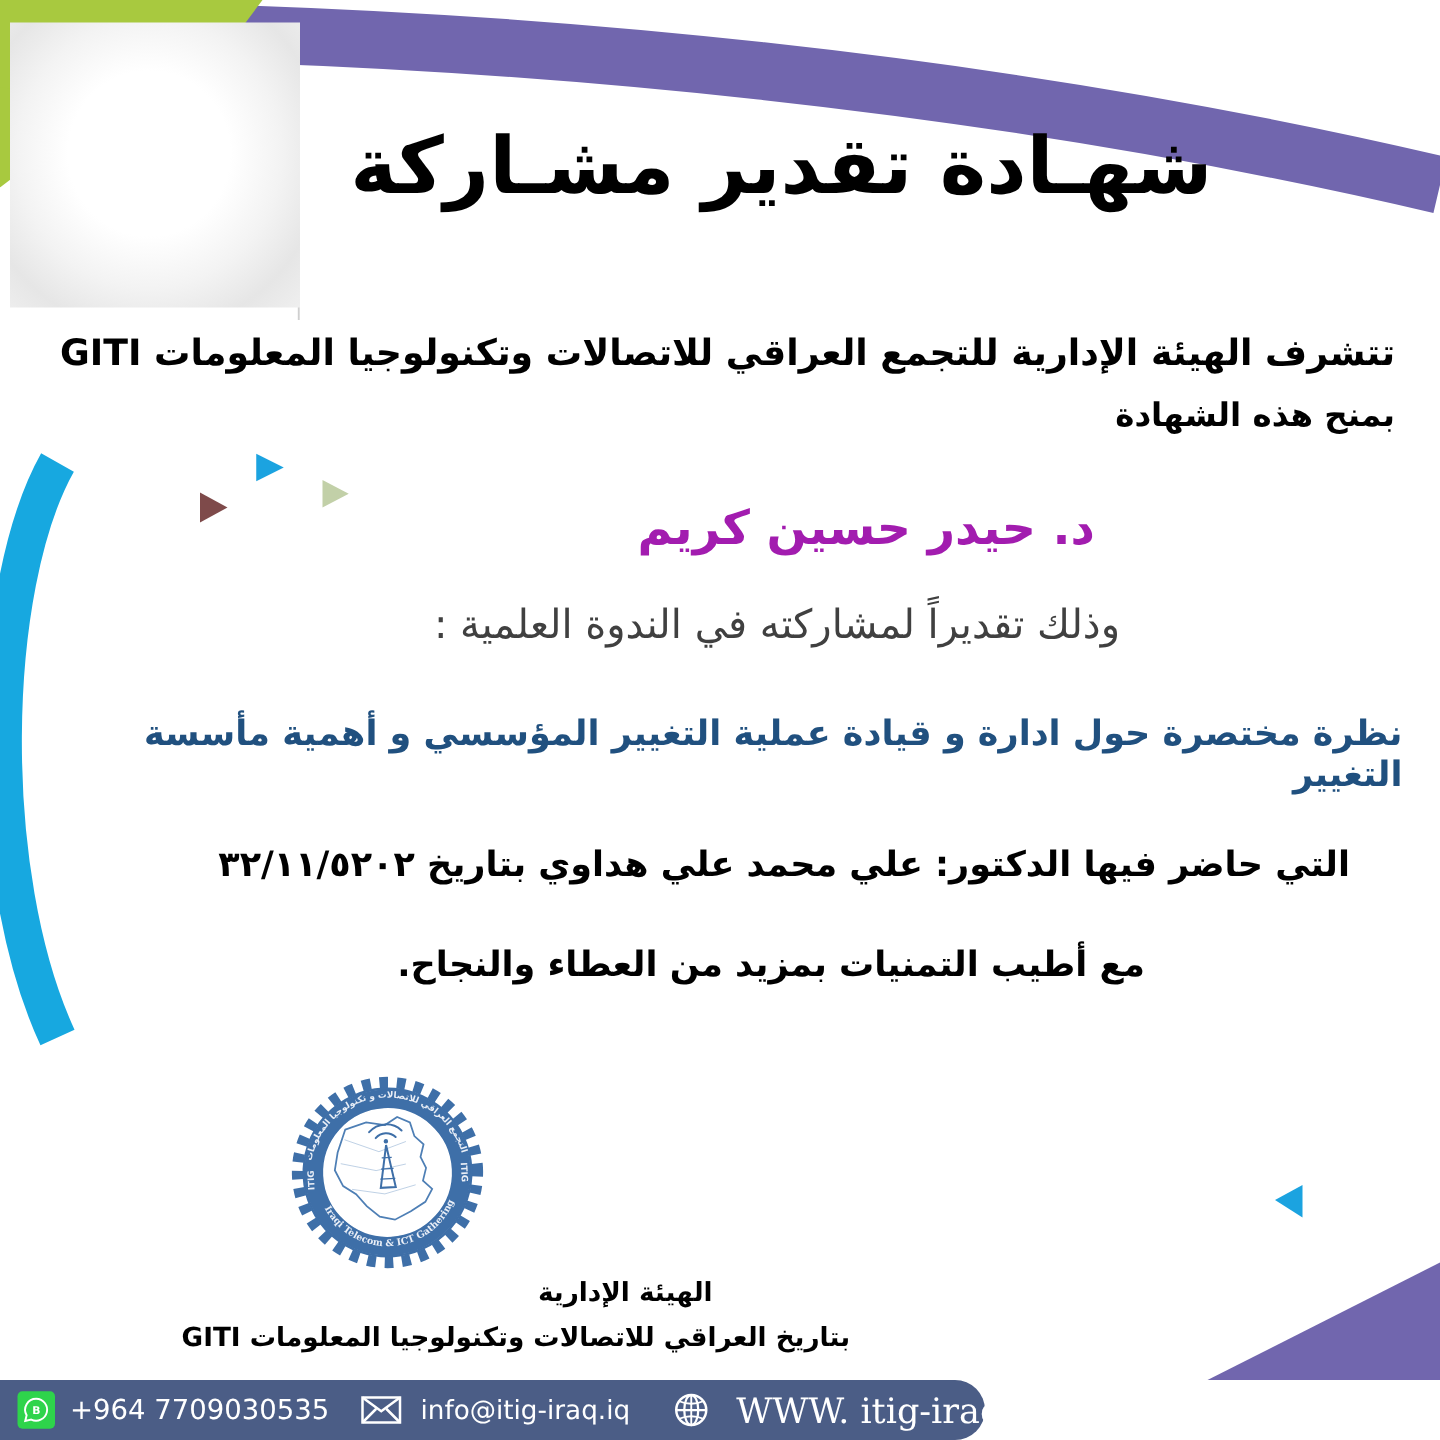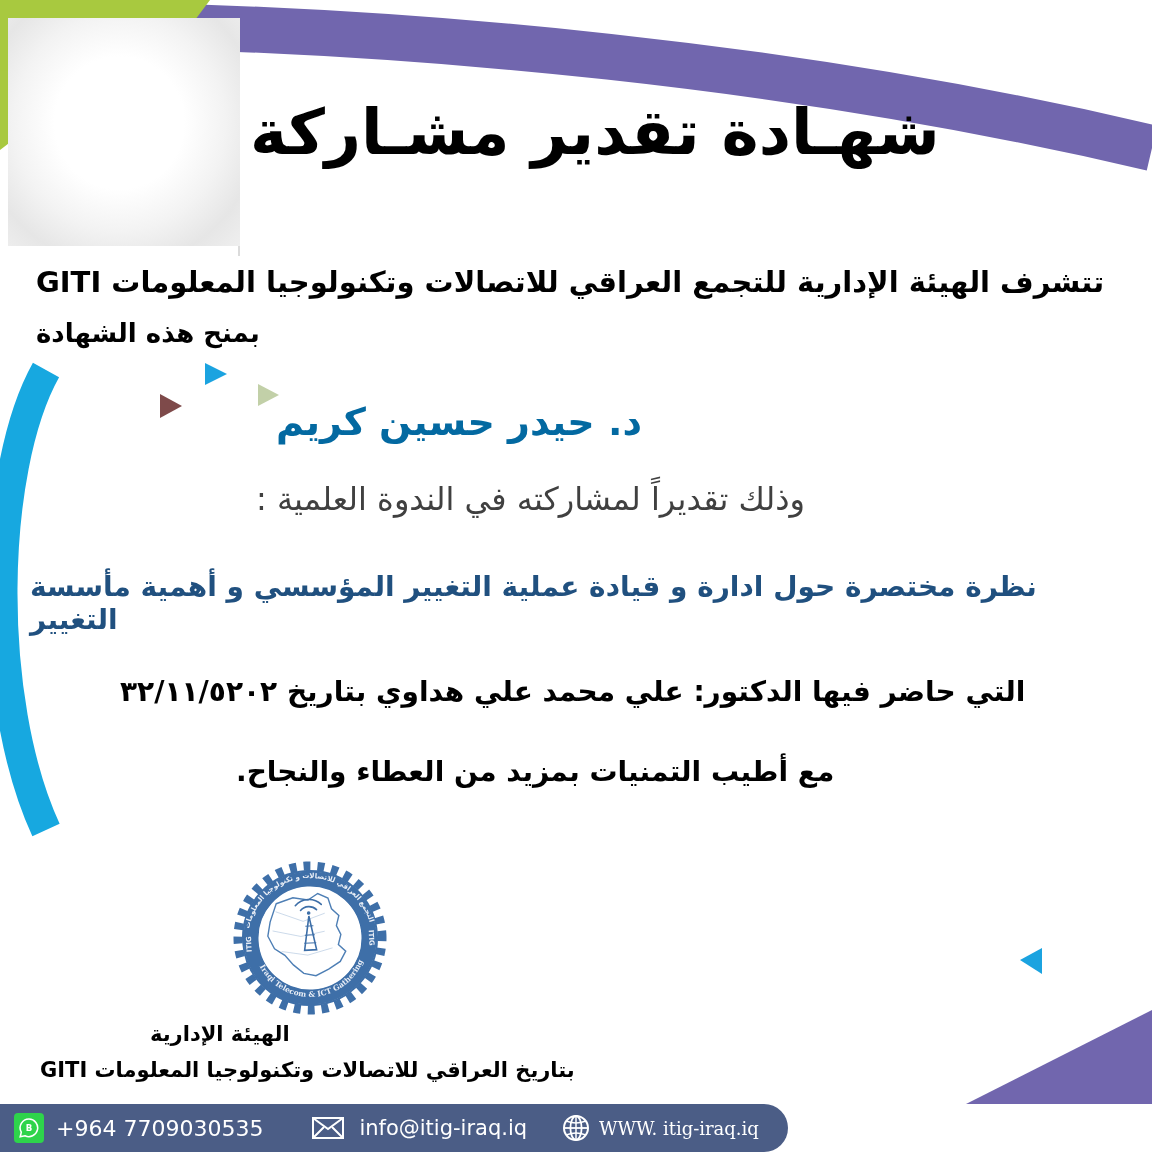--- a/index.html
+++ b/index.html
@@ -47,21 +47,21 @@
     left: 228px;
     top: 858px;
     width: 164px;
     height: 160px;
     transform: rotate(-3deg);
   }
   
   .rtl {
     direction: rtl;
     unicode-bidi: bidi-override;
-    text-align: left;
+    text-align: right;
   }
   #title-main {
     position: absolute;
     left: 250px;
     top: 100px;
     width: 720px;
     font-size: 63px;
     font-weight: bold;
     color: #000000;
     letter-spacing: 0px;
@@ -86,21 +86,21 @@
     font-weight: bold;
     color: #000000;
   }
   #recipient-name {
     position: absolute;
     left: 276px;
     top: 400px;
     width: 600px;
     font-size: 38px;
     font-weight: bold;
-    color: #0369a1;
+    color: #a21caf;
     letter-spacing: 2px;
   }
   #reason-line {
     position: absolute;
     left: 256px;
     top: 480px;
     width: 640px;
     font-size: 32px;
     font-weight: normal;
     color: #404040;
@@ -169,23 +169,23 @@
   .footer-item {
     display: flex;
     align-items: center;
     color: #ffffff;
   }
   .footer-text {
     color: #ffffff;
     font-size: 22px;
     white-space: nowrap;
   }
-  #footer-phone-text { margin-left: 12px; margin-right: 48px; }
+  #footer-phone-text { margin-left: 12px; margin-right: 25px; }
   #footer-email-text { margin-left: 14px; margin-right: 34px; font-size: 21px; }
-  #footer-web-text   { margin-left: 8px; font-family: "DejaVu Serif", "Liberation Serif", serif; font-size: 18px; }
+  #footer-web-text   { margin-left: 21px; font-family: "DejaVu Serif", "Liberation Serif", serif; font-size: 28px; }
   #whatsapp-icon {
     width: 30px; height: 30px;
     background: #2ED44B;
     border-radius: 4px;
     display: flex;
     align-items: center;
     justify-content: center;
     flex: none;
   }
   #envelope-icon, #globe-icon { flex: none; }

